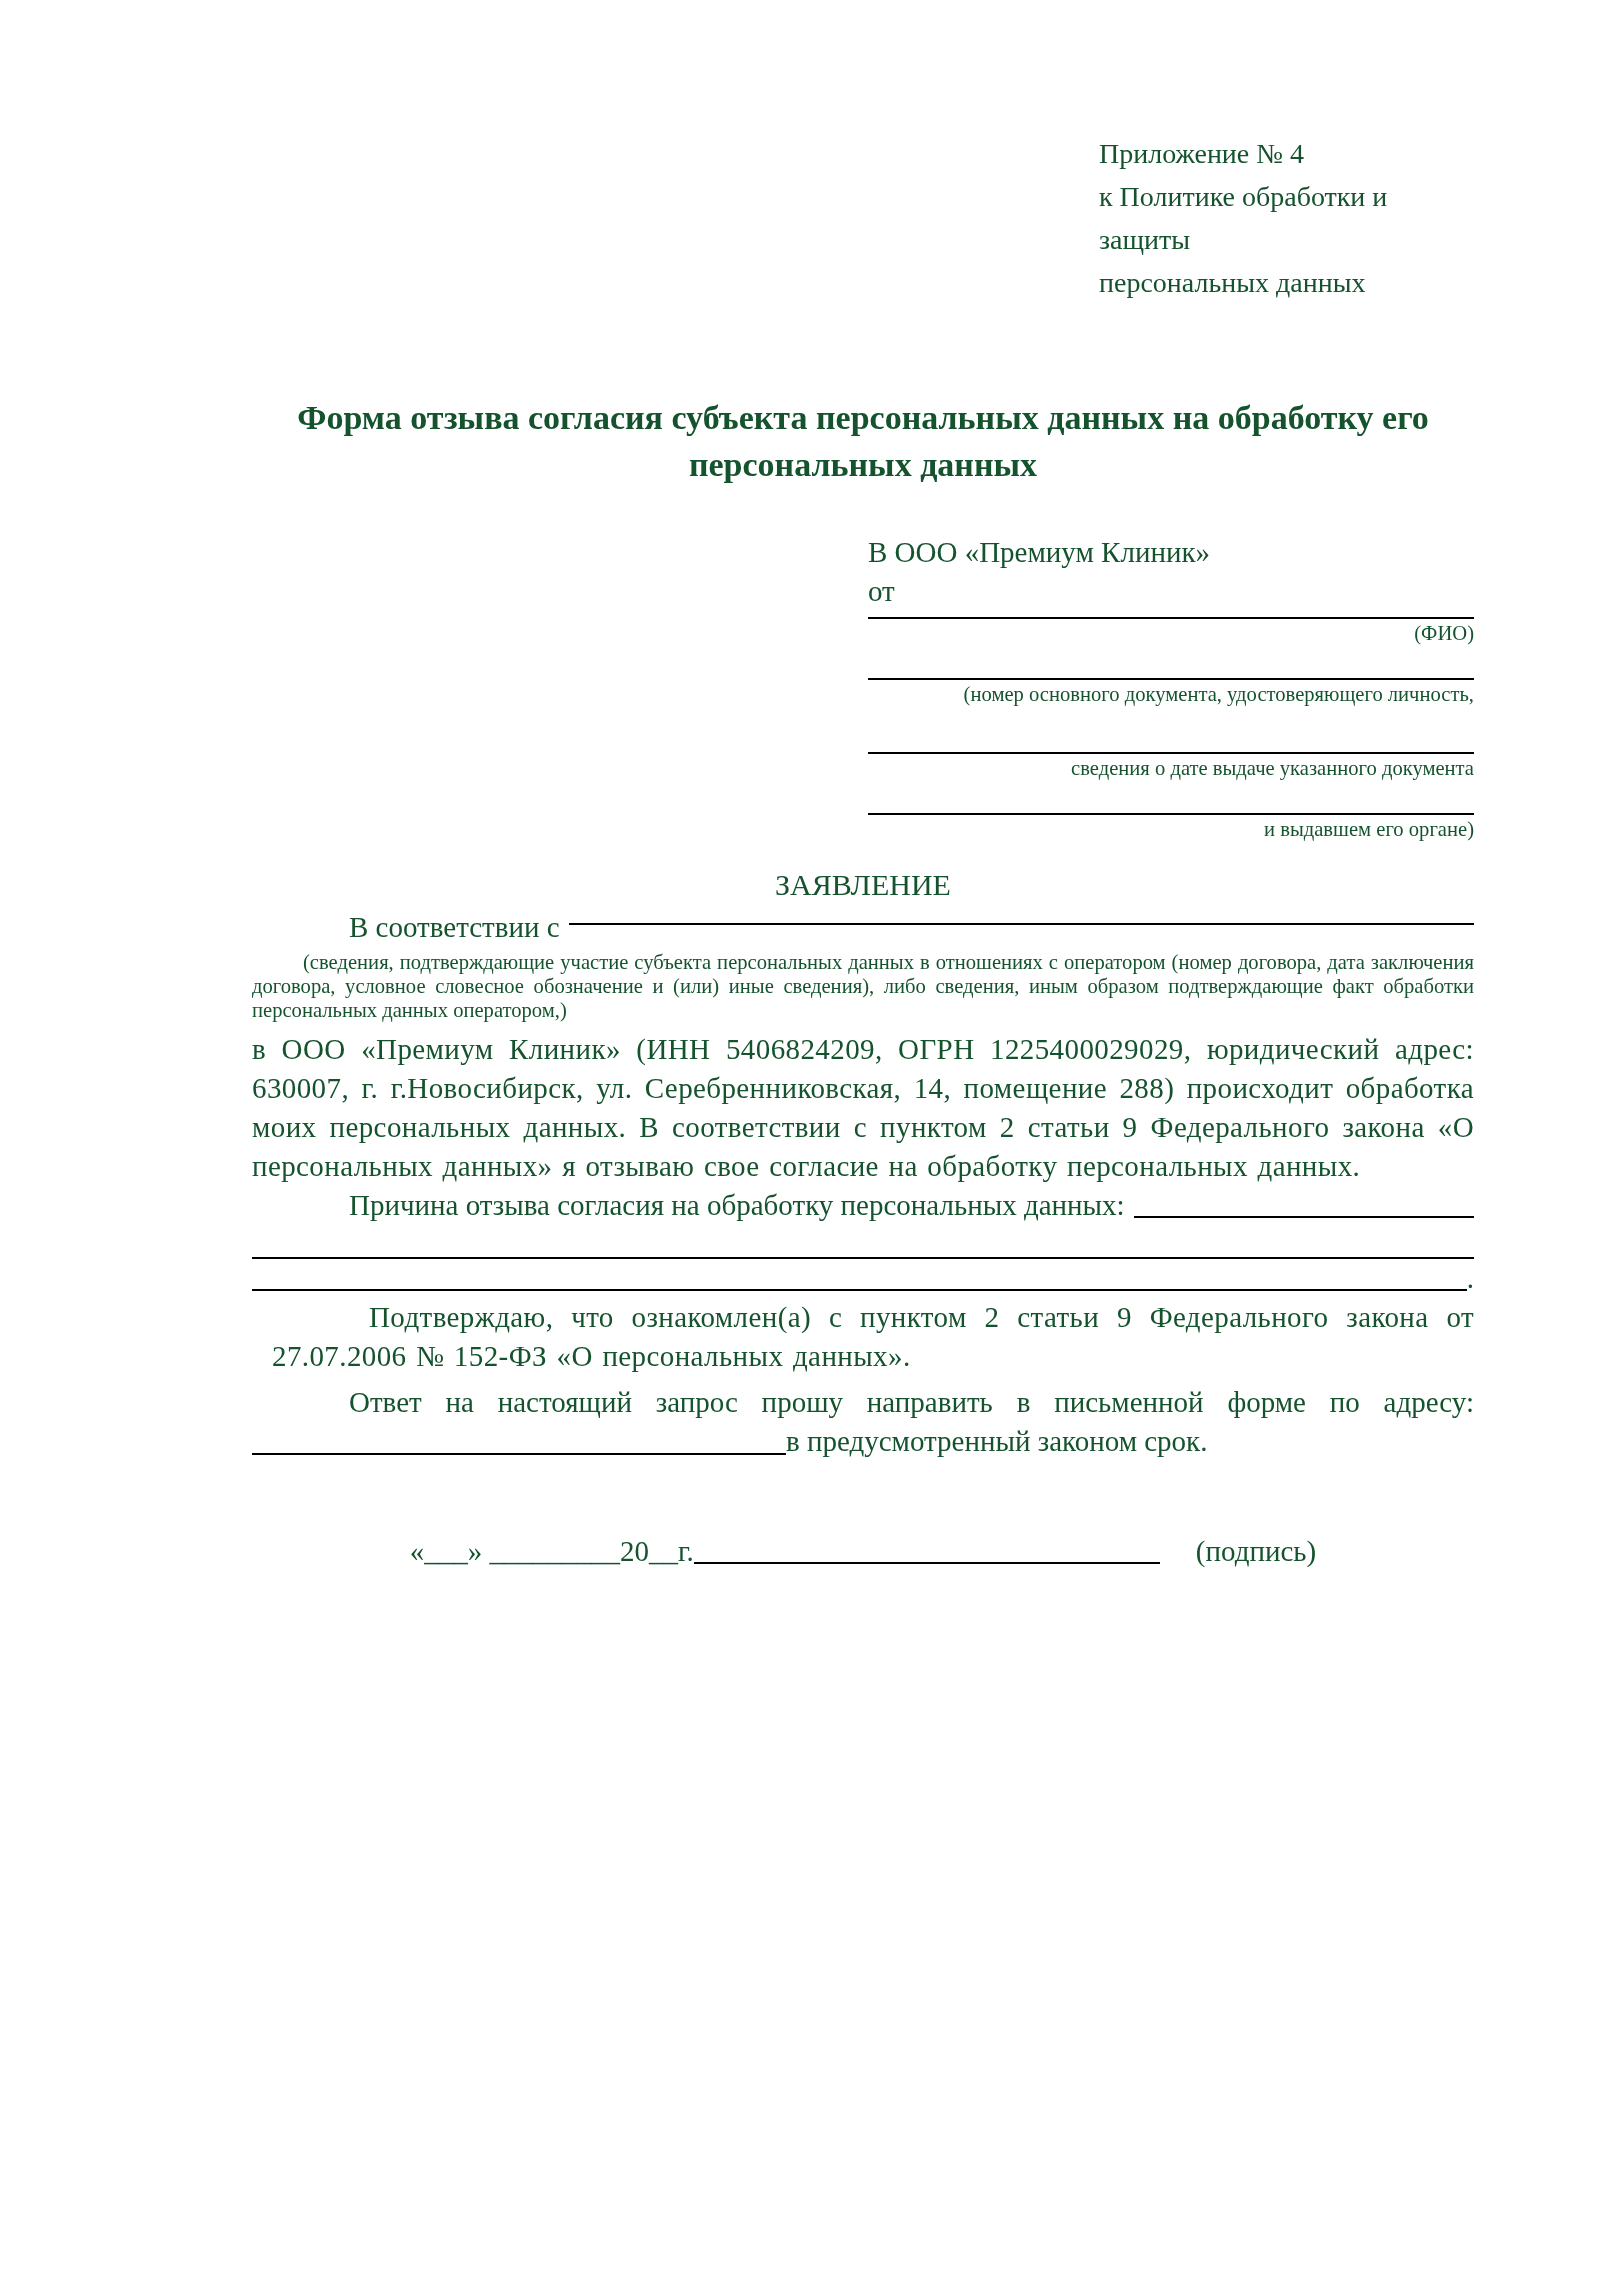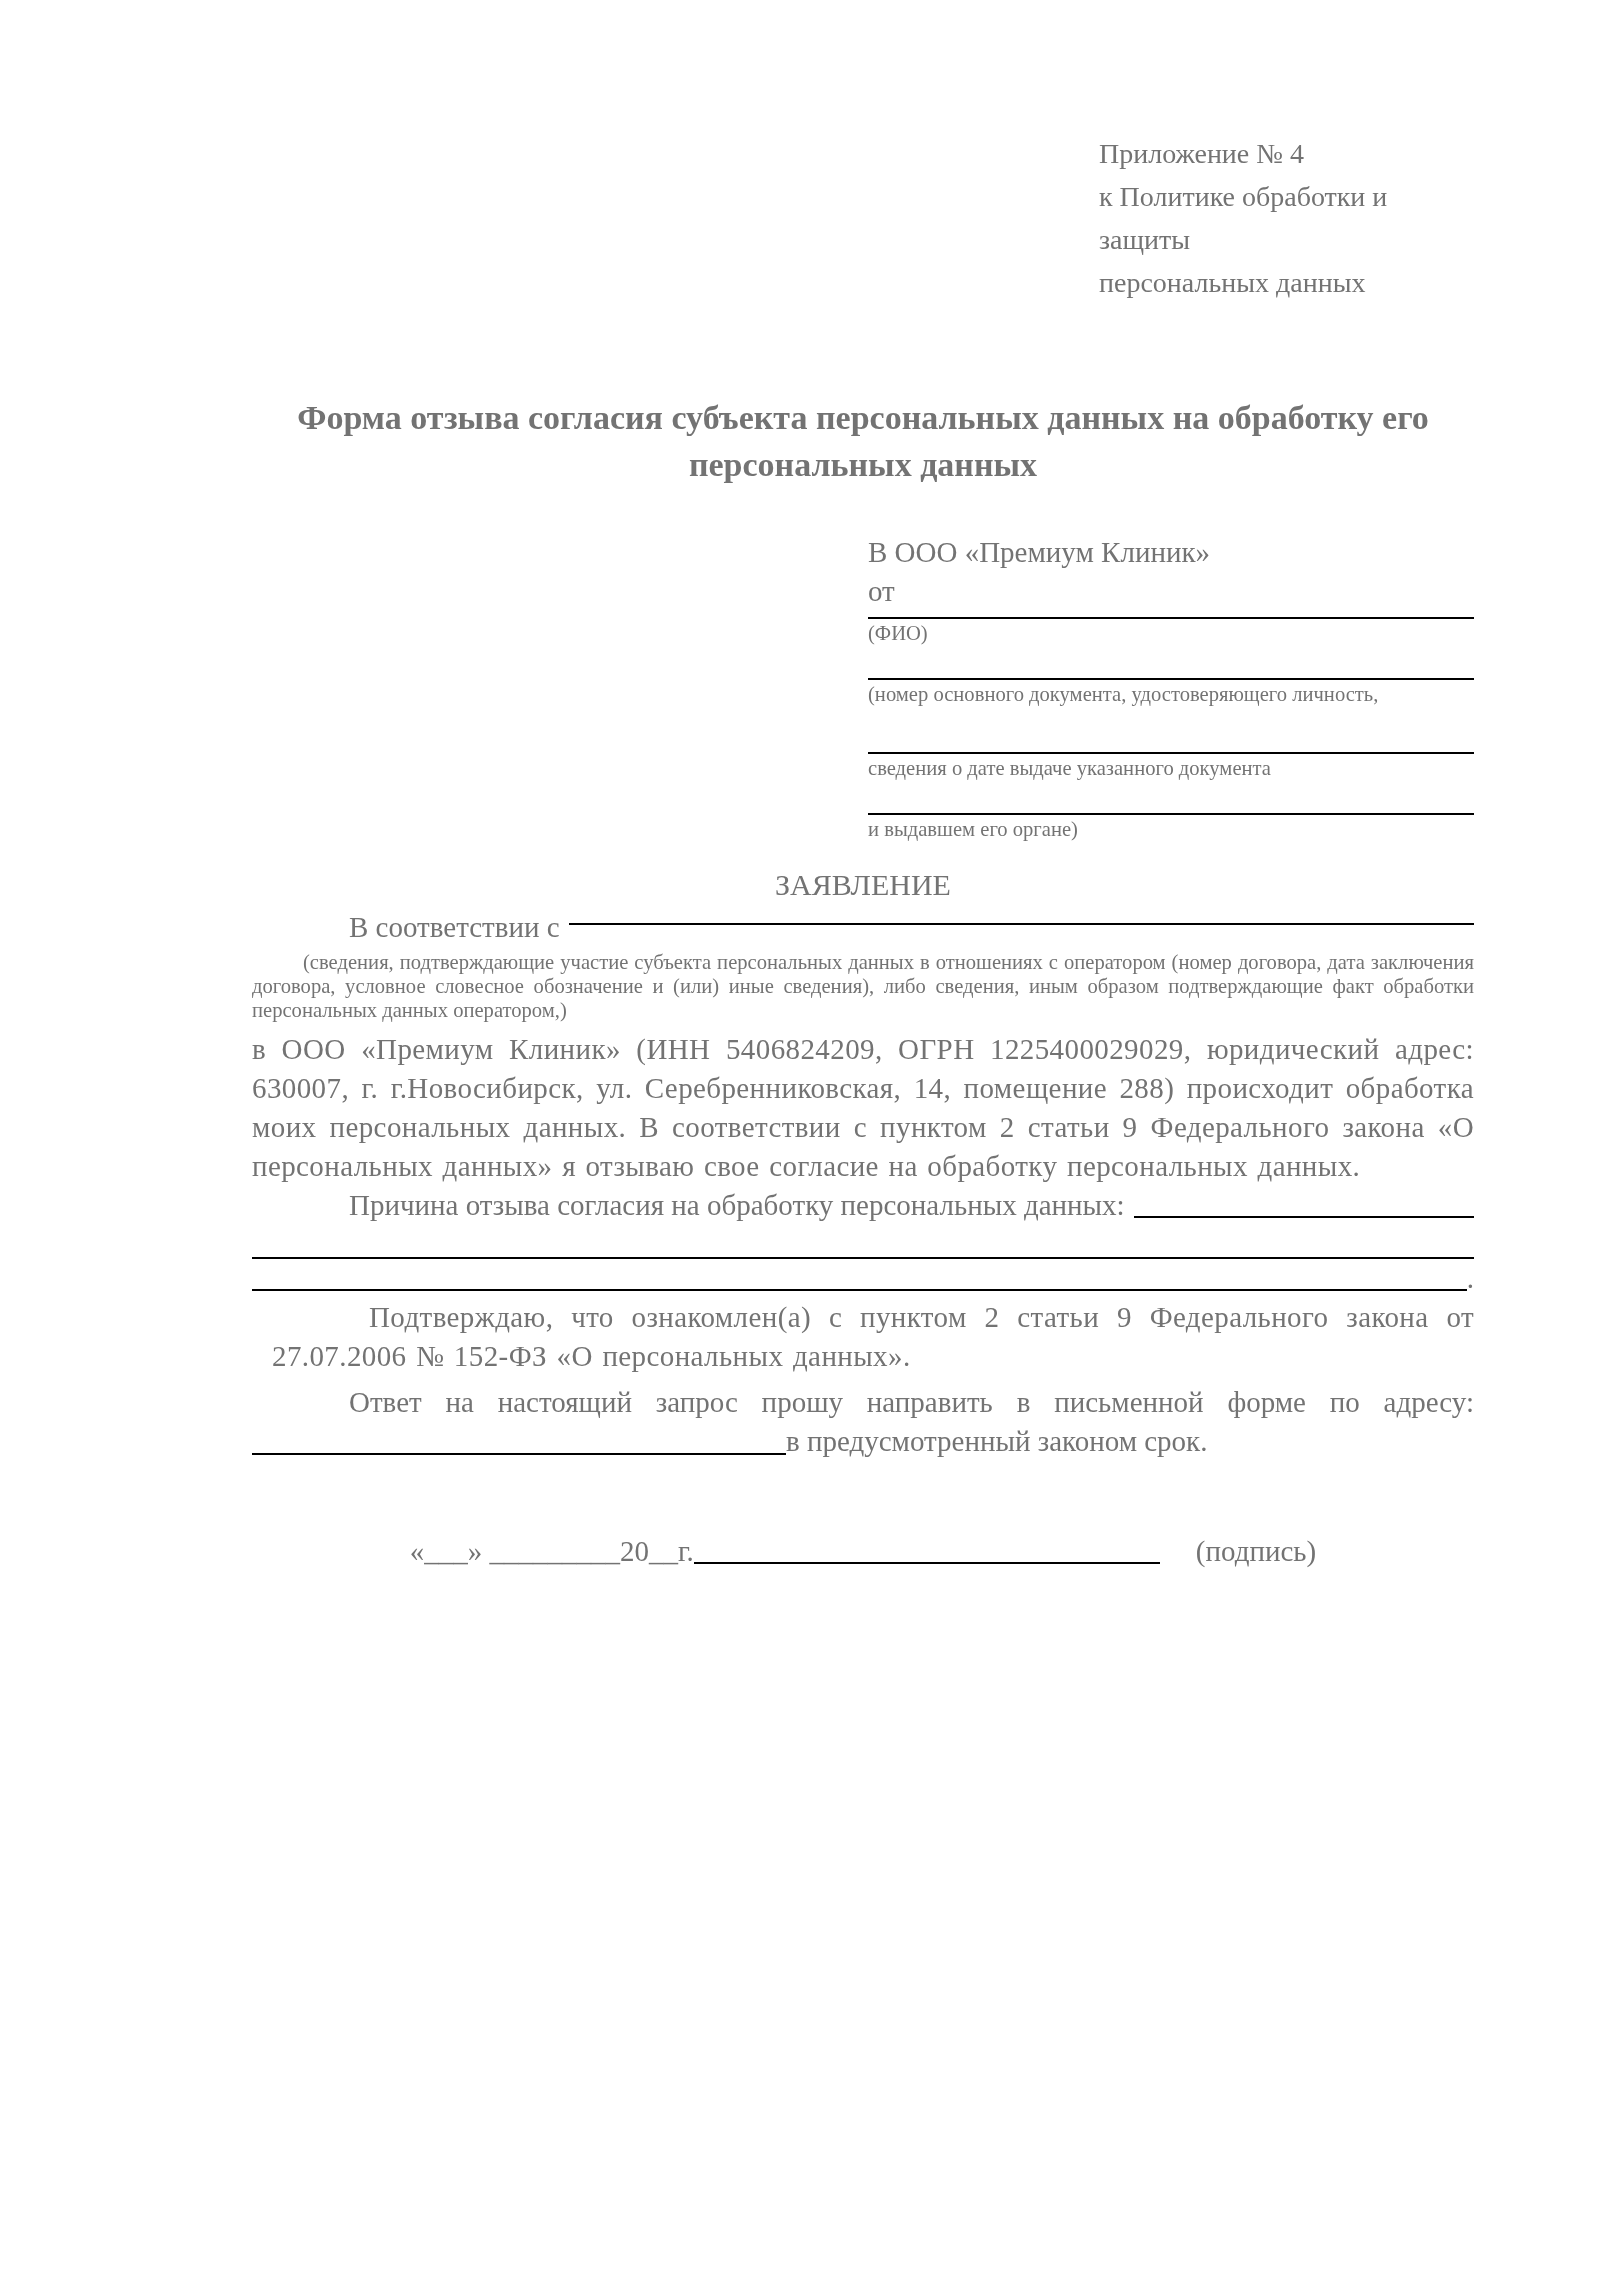--- a/index.html
+++ b/index.html
@@ -6,21 +6,21 @@
     margin: 0;
     padding: 0;
     background: #ffffff;
   }
   .page {
     position: relative;
     width: 1583px;
     height: 2293px;
     margin: 0 auto;
     background: #ffffff;
-    color: #737373;
+    color: #14532d;
     font-family: "Liberation Serif", "DejaVu Serif", serif;
     box-sizing: border-box;
     padding: 132px 128px 4px 233px;
     overflow: hidden;
   }
 
   
   .annex-block {
     margin-left: 847px;
     font-size: 28px;
@@ -46,21 +46,21 @@
     line-height: 39px;
   }
   .blank-line {
     border-bottom: 2.9px solid #000;
   }
   .addressee .bl-1 { height: 5.9px; }
   .addressee .bl-2 { height: 32px; }
   .addressee .bl-3 { height: 44px; }
   .addressee .bl-4 { height: 32px; }
   .field-label {
-    text-align: left;
+    text-align: right;
     font-size: 20.6px;
     line-height: 25.5px;
     padding-top: 2px;
   }
 
   .statement-heading {
     margin-top: 21px;
     text-align: center;
     font-size: 30px;
     line-height: 41px;

